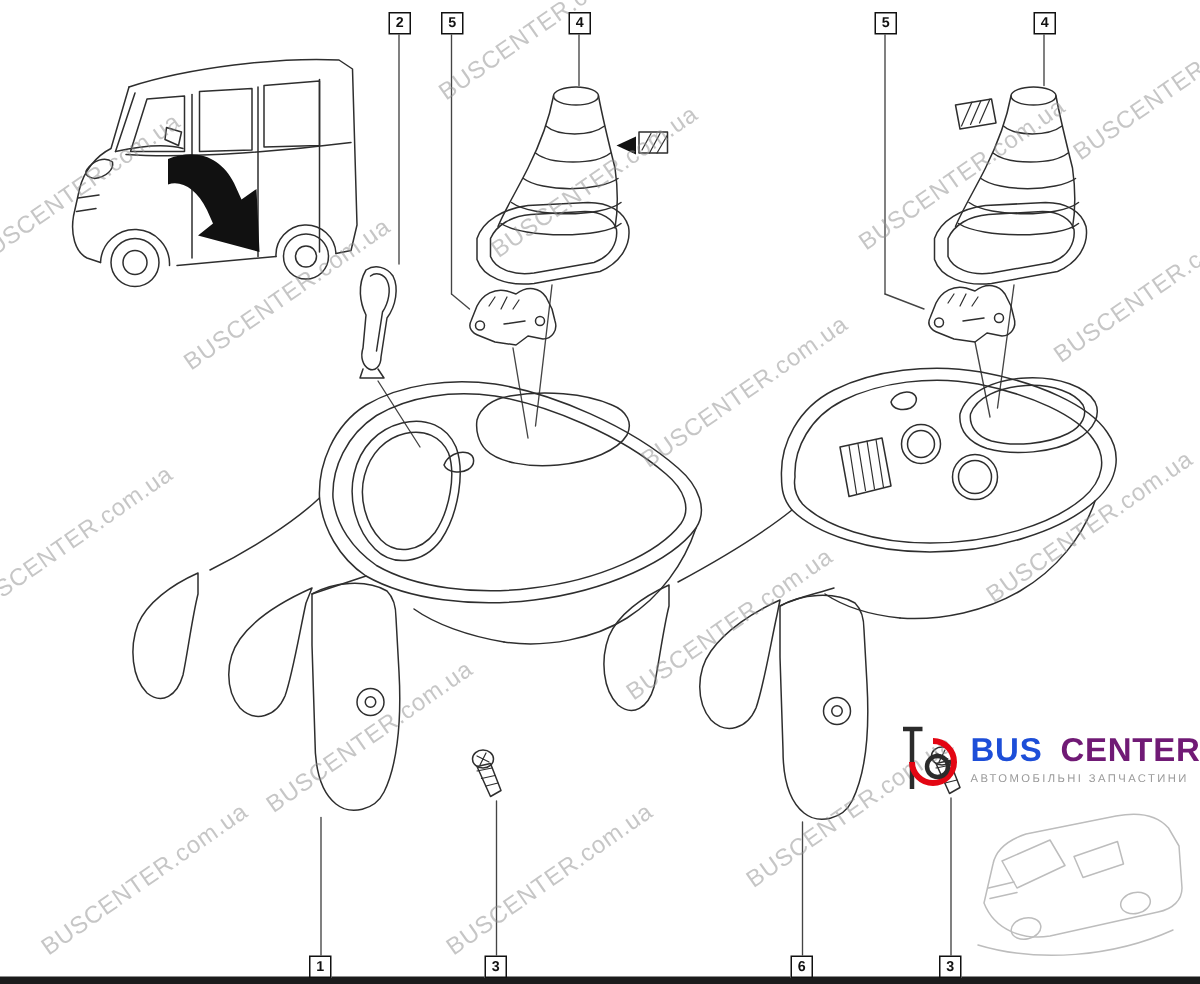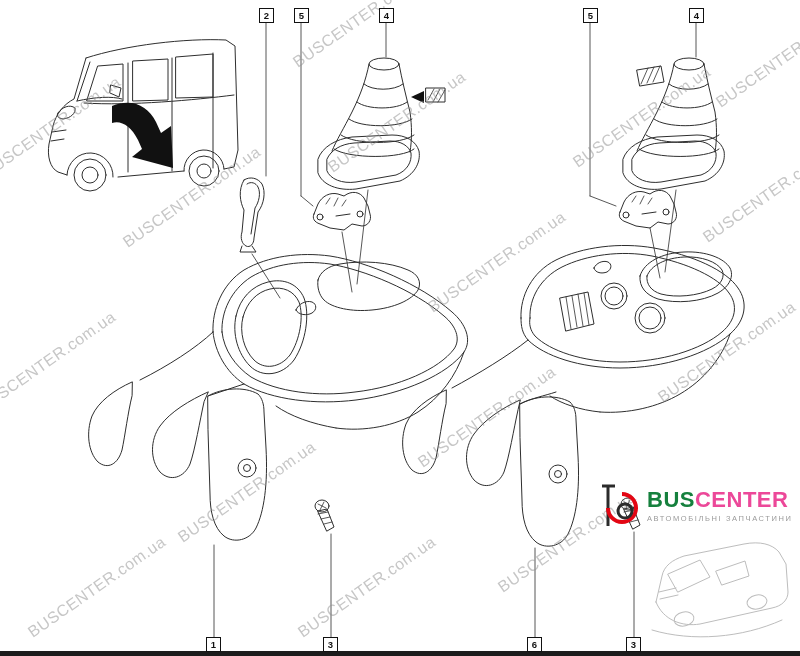--- a/index.html
+++ b/index.html
@@ -12,22 +12,22 @@
   .ghost { stroke:#bdbdbd; stroke-width:1; }
   .hatch { stroke-width:0.8; }
   .fill-dark { fill:#111 !important; stroke:none !important; }
   .watermark { position:absolute; color:#8f8f8f; opacity:0.5; font-size:16px; letter-spacing:0.5px;
                white-space:nowrap; transform:rotate(-35deg); transform-origin:left center; pointer-events:none; }
   .callout { position:absolute; width:15px; height:15px; border:1.3px solid #111; background:#fff;
              display:flex; align-items:center; justify-content:center;
              font-size:9.5px; font-weight:bold; color:#111; z-index:5; cursor:pointer; }
   .logo { position:absolute; left:596px; top:482px; display:flex; align-items:center; gap:7px; z-index:6; }
   .logo-brand { font-size:22px; font-weight:bold; letter-spacing:0.5px; line-height:1; }
-  .logo-brand .bus { color:#15803d; }
-  .logo-brand .center { color:#ec4899; }
+  .logo-brand .bus { color:#1d4ed8; }
+  .logo-brand .center { color:#701a75;margin-left:12px; }
   .logo-subtitle { font-size:7.5px; color:#9a9a9a; letter-spacing:1.6px; margin-top:3px; }
   .bottom-border { position:absolute; left:0; bottom:0; width:800px; height:5px; background:#1c1c1c; }
 </style>
 </head>
 <body>
 
 <div class="stage">
 
   <svg class="art" width="800" height="656" viewBox="0 0 800 656">
 

